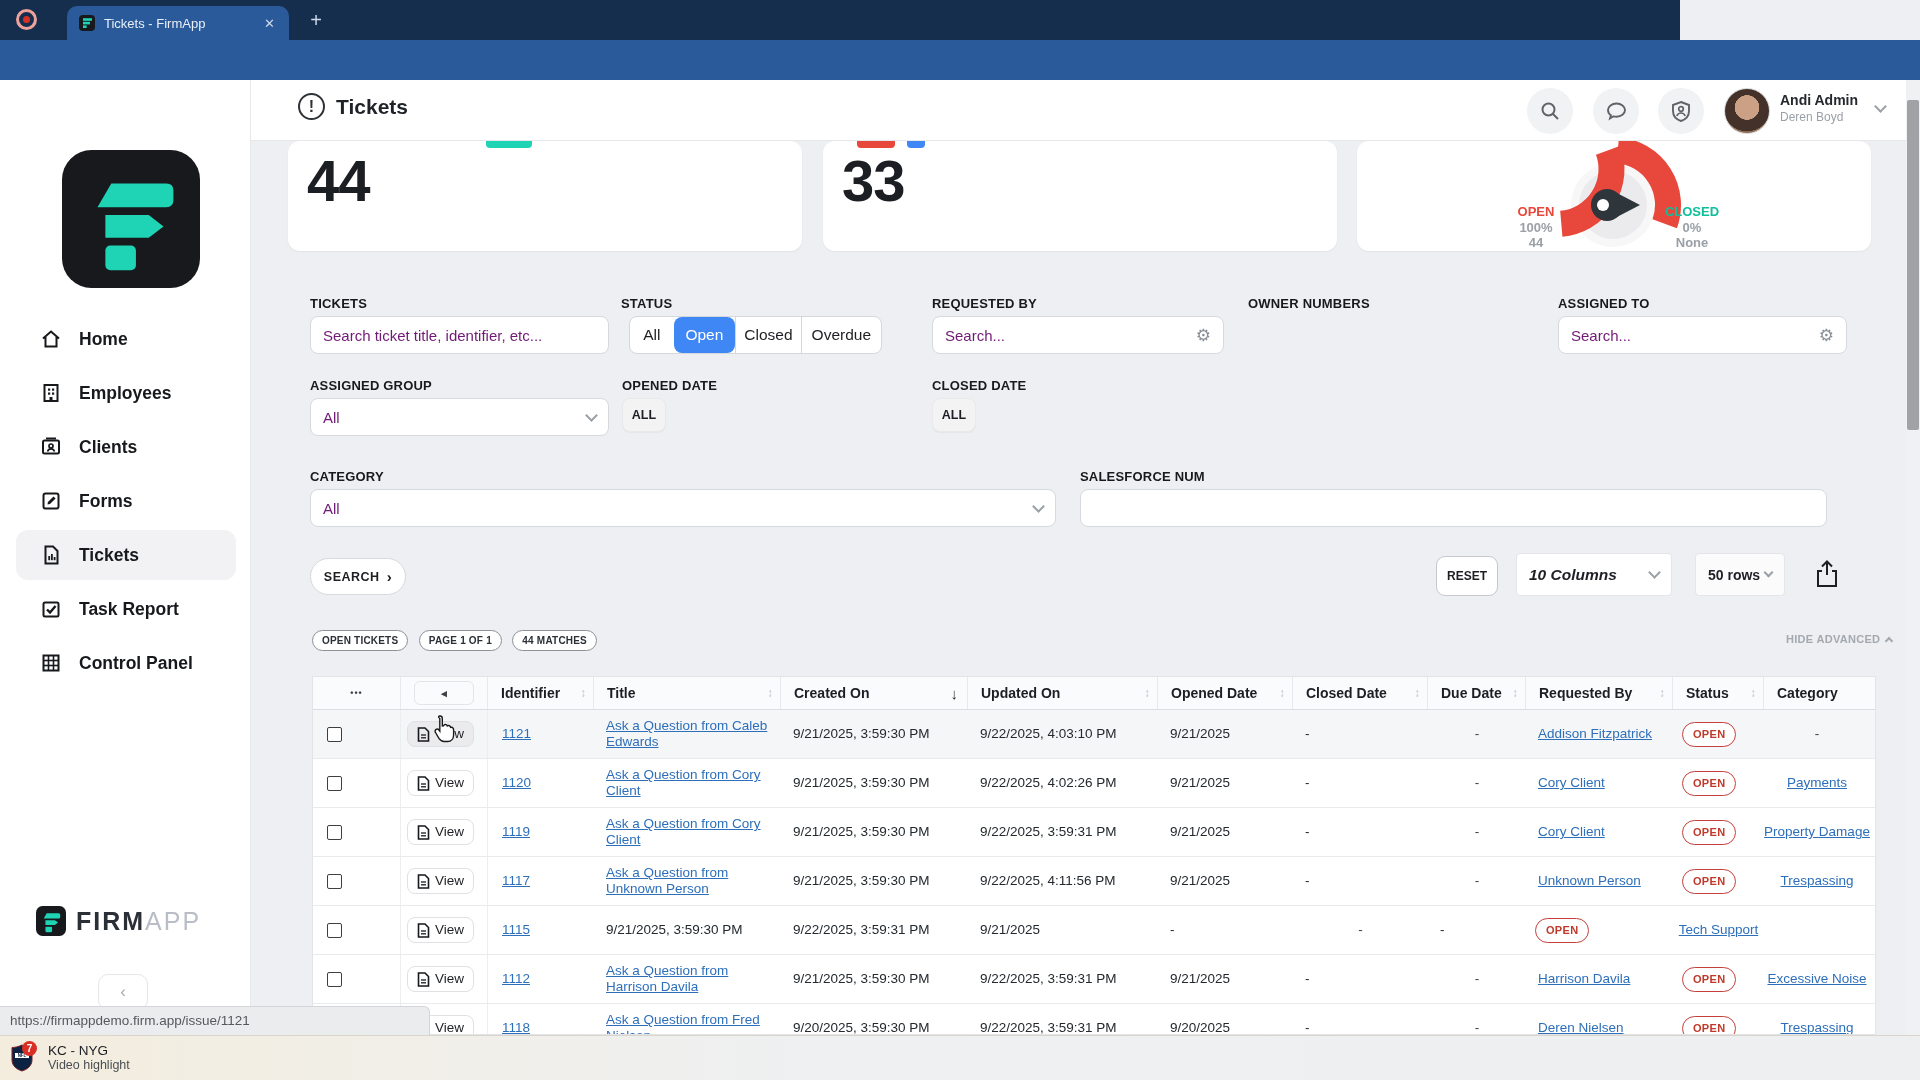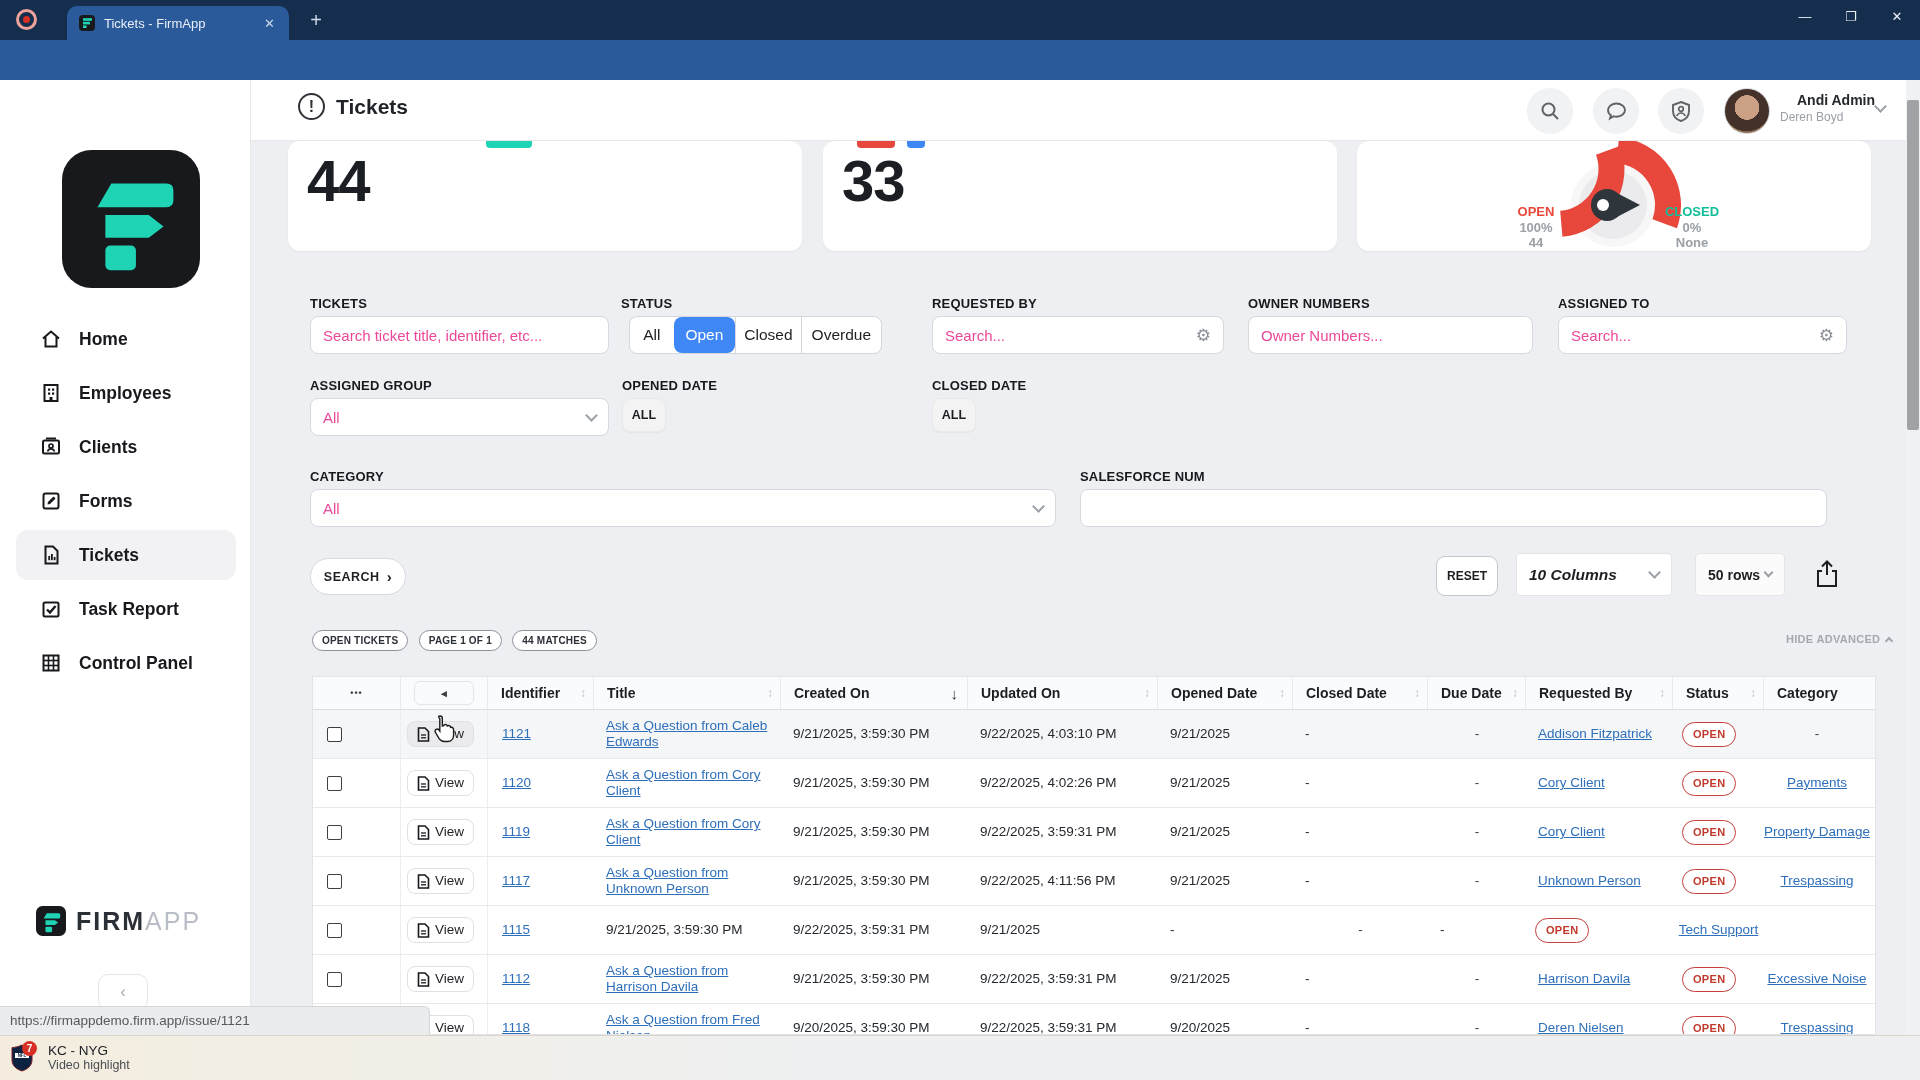--- a/index.html
+++ b/index.html
@@ -2,21 +2,21 @@
 <html><head>
 <meta charset="utf-8">
 <style>
   * { margin:0; padding:0; box-sizing:border-box; }
   html,body { width:1920px; height:1080px; overflow:hidden; background:#000; }
   body { font-family:"Liberation Sans", sans-serif; }
   #screen { position:relative; width:1920px; height:1080px; background:#edeff2; overflow:hidden; }
   .abs { position:absolute; }
 
   
-  .tabbar { left:0; top:0; width:1920px; height:40px; background:#152e4d; }
+  .tabbar { left:0; top:0; width:1680px; height:40px; background:#152e4d; }
   .rec-outer { left:16px; top:9px; width:21px; height:21px; border-radius:50%; border:3px solid #eda29b; background:#152e4d; }
   .rec-inner { left:4px; top:4px; width:7px; height:7px; border-radius:50%; background:#d93025; }
   .tab { left:67px; top:6px; width:222px; height:34px; background:#2a5a99; border-radius:10px 10px 0 0; display:flex; align-items:center; padding:0 10px 0 12px; }
   .tab-title { flex:1; color:#e9eff7; font-size:13px; white-space:nowrap; overflow:hidden; margin-left:9px; }
   .tab-close { color:#cdd9ea; font-size:13px; padding:0 4px; }
   .newtab { left:304px; top:8px; color:#cdd9ea; font-size:20px; width:24px; height:24px; text-align:center; line-height:24px; }
   .winctl { top:0; height:34px; width:46px; color:#e9eff7; font-size:13px; text-align:center; line-height:34px; }
   .toolbar { left:0; top:40px; width:1920px; height:40px; background:#2a5a99; }
   .navbtn { top:48px; font-size:17px; width:26px; text-align:center; }
   .urlbar { left:126px; top:46px; width:1470px; height:28px; border-radius:14px; background:#1d4579; display:flex; align-items:center; padding:0 12px; overflow:hidden; }
@@ -30,21 +30,21 @@
   .profile-avatar { width:26px; height:26px; border-radius:50%; background:#16396b; border:1.5px solid #6f93c4; color:#fff; font-size:13px; font-weight:bold; text-align:center; line-height:24px; }
   .profile-label { color:#e9eff7; font-size:12.5px; }
   .menu-dots { left:1888px; top:46px; color:#e9eff7; font-size:16px; letter-spacing:0; }
 
   
   .app-header { left:251px; top:80px; width:1669px; height:61px; background:#fff; border-bottom:1px solid #e6e7e9; }
   .hdr-badge { left:298px; top:93px; width:27px; height:27px; border:2.5px solid #2f3337; border-radius:50%; color:#2f3337; font-weight:800; font-size:16px; text-align:center; line-height:23px; }
   .page-title { left:336px; top:95px; font-size:21px; font-weight:700; color:#1f2227; }
   .hdr-circle { top:88px; width:46px; height:46px; border-radius:50%; background:#f1f2f4; display:flex; align-items:center; justify-content:center; }
   .user-avatar { left:1724px; top:88px; width:46px; height:46px; border-radius:50%; background:radial-gradient(circle at 50% 42%, #cba084 0 36%, #43312a 37% 70%, #8a6a50 71%); border:1px solid #d8d8d8; overflow:hidden; }
-  .user-name { left:1780px; top:92px; font-size:14px; font-weight:700; color:#25282d;margin-left:17px; }
+  .user-name { left:1780px; top:92px; font-size:14px; font-weight:700; color:#25282d; }
   .user-role { left:1780px; top:110px; font-size:12px; color:#9aa0a6; }
 
   
   .sidebar { left:0; top:80px; width:251px; height:955px; background:#fff; border-right:1px solid #e7e8ea; }
   .nav-item { left:16px; width:220px; height:50px; display:flex; align-items:center; gap:17px; padding-left:24px; border-radius:12px; }
   .nav-item.active { background:#f2f2f4; }
   .nav-label { font-size:17.5px; font-weight:700; color:#17191d; }
   .side-footer-text { font-size:25px; letter-spacing:2px; }
   .collapse-btn { left:98px; top:974px; width:50px; height:36px; border:1px solid #e5e6e8; border-radius:10px; background:#fff; color:#a7abb2; font-size:17px; text-align:center; line-height:33px; }
 
@@ -52,21 +52,21 @@
   .card { top:141px; width:514px; height:110px; background:#fff; border-radius:12px; box-shadow:0 1px 2px rgba(0,0,0,.05); overflow:hidden; }
   .big-num { position:absolute; left:19px; top:6px; font-size:58px; font-weight:600; color:#1b1e23; letter-spacing:-1px; }
   .frag { position:absolute; top:0; height:7px; border-radius:0 0 4px 4px; }
   .gauge-lbl { position:absolute; width:90px; text-align:center; font-size:13px; line-height:15.5px; }
   .gauge-title { font-weight:800; }
   .gauge-sub { color:#9aa0a6; font-weight:600; }
 
   
   .flabel { font-size:13px; font-weight:800; color:#17191d; letter-spacing:.2px; }
   .finput { height:38px; border:1px solid #d6d9dd; border-radius:8px; background:#fff; font-size:15px; color:#1d1f23; padding:0 12px; display:flex; align-items:center; }
-  .finput .ph { color:#ec4899; }
+  .finput .ph { color:#701a75; }
   .gear { margin-left:auto; color:#8a8f98; font-size:17px; }
   .chev { width:9px; height:9px; border-right:2px solid #9aa0a6; border-bottom:2px solid #9aa0a6; transform:rotate(45deg); display:inline-block; margin-top:-4px; }
   .chev.up { transform:rotate(-135deg); margin-top:4px; }
   .seg { left:629px; top:316px; width:253px; height:38px; background:#fff; border:1px solid #d4d7db; border-radius:8px; display:flex; overflow:hidden; }
   .seg-btn { font-size:15.5px; color:#1d1f23; display:flex; align-items:center; justify-content:center; border-left:1px solid #d4d7db; }
   .seg-btn:first-child { border-left:none; }
   .seg-btn.sel { background:#3f87f5; color:#fff; border-radius:8px; border-left:none; }
   .allbtn { top:398px; width:44px; height:34px; background:#f3f3f4; border:1px solid #e9e9eb; border-radius:8px; font-size:12.5px; font-weight:800; color:#1d1f23; text-align:center; line-height:32px; box-shadow:0 1px 1px rgba(0,0,0,.04); }
   .srch-btn { left:310px; top:558px; width:96px; height:37px; border:1px solid #d6d9dd; border-radius:19px; background:#fff; display:flex; align-items:center; justify-content:center; gap:7px; font-size:12.5px; font-weight:800; color:#1d1f23; letter-spacing:.5px; }
   .reset-btn { left:1436px; top:556px; width:62px; height:40px; border:1px solid #c5c8cd; border-radius:9px; background:#fff; font-size:12px; font-weight:800; color:#1d1f23; text-align:center; line-height:38px; }
@@ -315,23 +315,20 @@
     <div class="seg-btn" style="width:81px;">Overdue</div>
   </div>
 
   <div class="abs flabel" style="left:932px; top:296px;">REQUESTED BY</div>
   <div class="abs finput" style="left:932px; top:316px; width:292px;">
       <span class="ph">Search...</span>
       <span class="gear">⚙</span>
     </div>
 
   <div class="abs flabel" style="left:1248px; top:296px;">OWNER NUMBERS</div>
-  <div class="abs finput" style="left:1248px; top:316px; width:285px;">
-      <span class="ph">Owner Numbers...</span>
-    </div>
 
   <div class="abs flabel" style="left:1558px; top:296px;">ASSIGNED TO</div>
   <div class="abs finput" style="left:1558px; top:316px; width:289px;">
       <span class="ph">Search...</span>
       <span class="gear">⚙</span>
     </div>
 
   <div class="abs flabel" style="left:310px; top:378px;">ASSIGNED GROUP</div>
   <div class="abs finput" style="left:310px; top:398px; width:299px;">
       <span class="ph">All</span>

